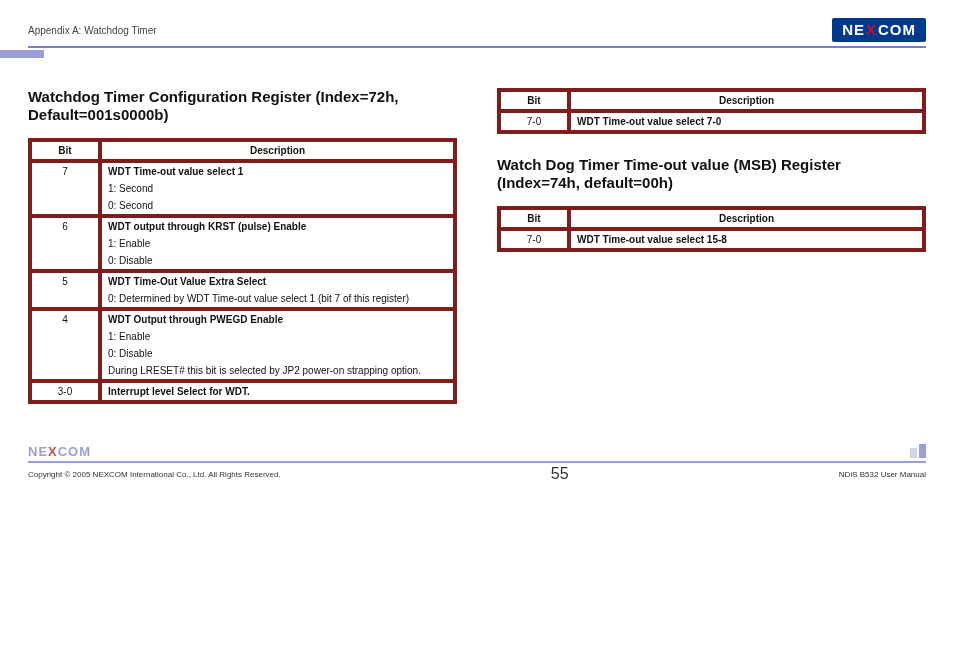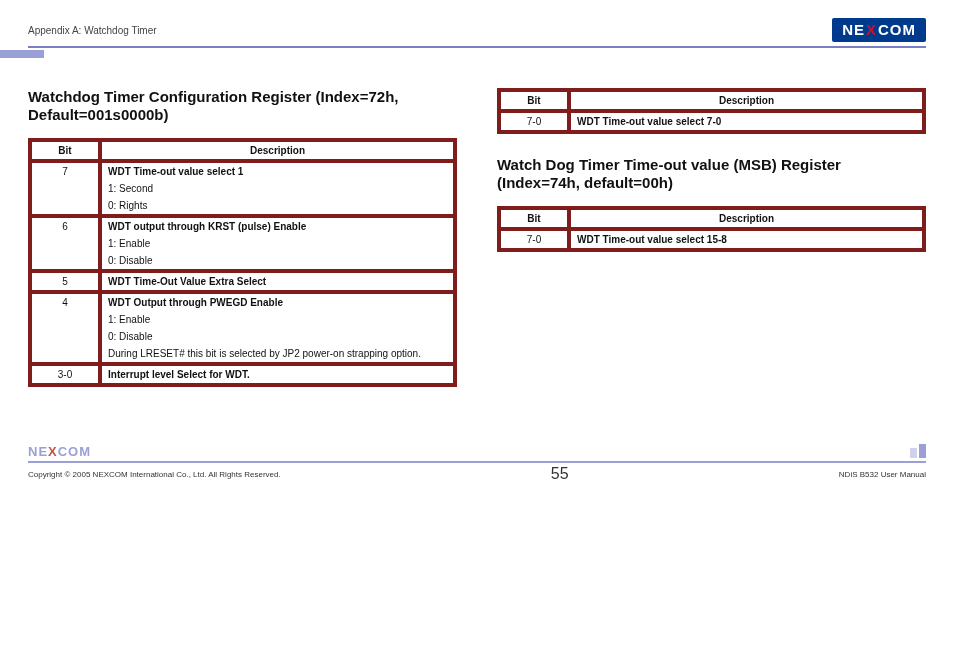--- a/index.html
+++ b/index.html
@@ -57,38 +57,42 @@
         <tr>
           <td class="bit" style="border-bottom:none">7</td>
           <td class="b" style="border-bottom:none">WDT Time-out value select 1</td>
         </tr>
         <tr>
               <td class="bit nolr"></td>
               <td class="nolr">1: Second</td>
             </tr>
         <tr>
               <td class="bit" style="border-top:none"></td>
-              <td style="border-top:none">0: Rights</td>
+              <td style="border-top:none">0: Second</td>
             </tr>
         <tr>
           <td class="bit" style="border-bottom:none">6</td>
           <td class="b" style="border-bottom:none">WDT output through KRST (pulse) Enable</td>
         </tr>
         <tr>
               <td class="bit nolr"></td>
               <td class="nolr">1: Enable</td>
             </tr>
         <tr>
               <td class="bit" style="border-top:none"></td>
               <td style="border-top:none">0: Disable</td>
             </tr>
         <tr>
           <td class="bit" style="border-bottom:none">5</td>
           <td class="b" style="border-bottom:none">WDT Time-Out Value Extra Select</td>
         </tr>
+        <tr>
+              <td class="bit" style="border-top:none"></td>
+              <td style="border-top:none">0: Determined by WDT Time-out value select 1 (bit 7 of this register)</td>
+            </tr>
         <tr>
           <td class="bit" style="border-bottom:none">4</td>
           <td class="b" style="border-bottom:none">WDT Output through PWEGD Enable</td>
         </tr>
         <tr>
               <td class="bit nolr"></td>
               <td class="nolr">1: Enable</td>
             </tr>
         <tr>
               <td class="bit nolr"></td>

